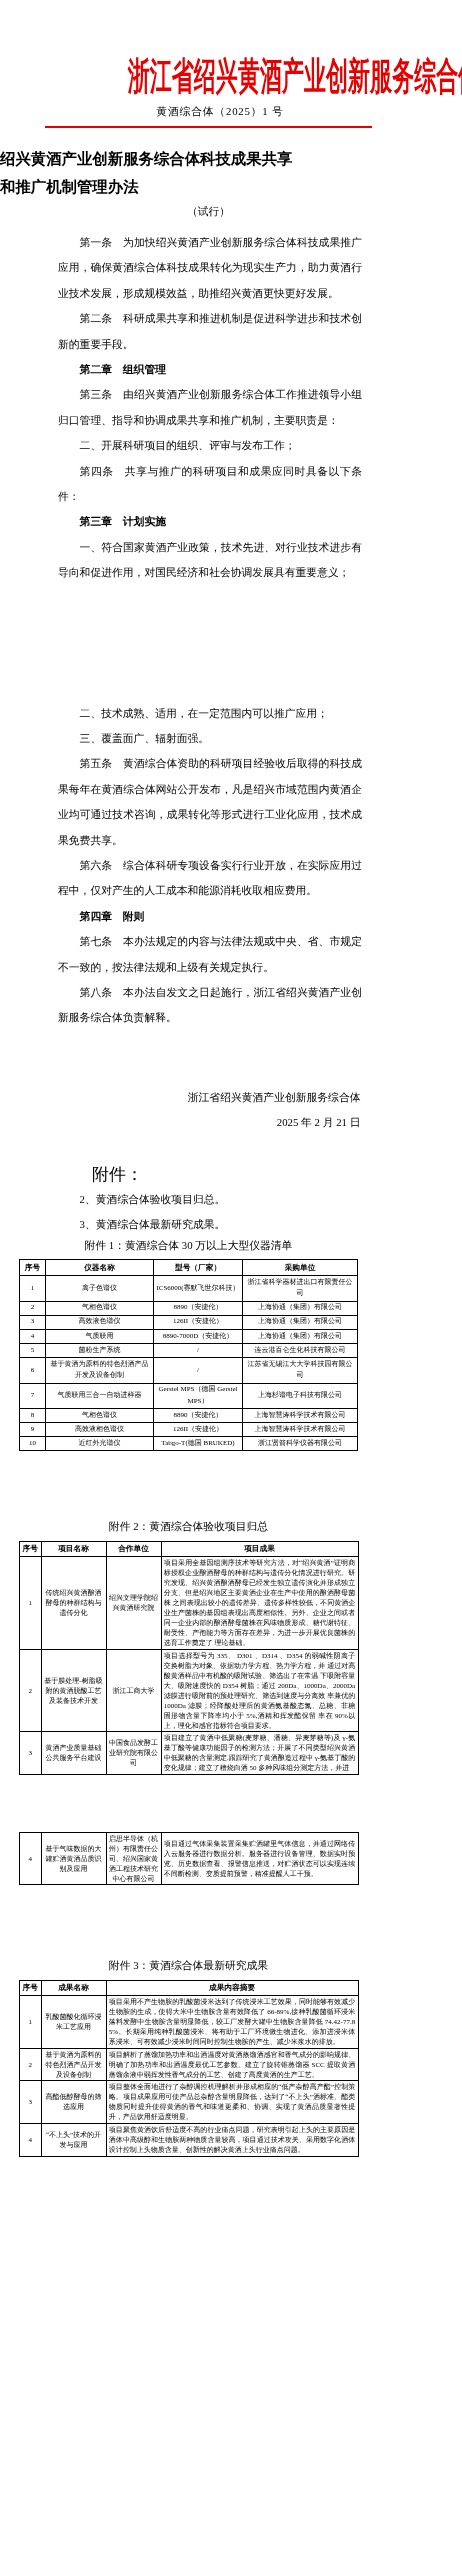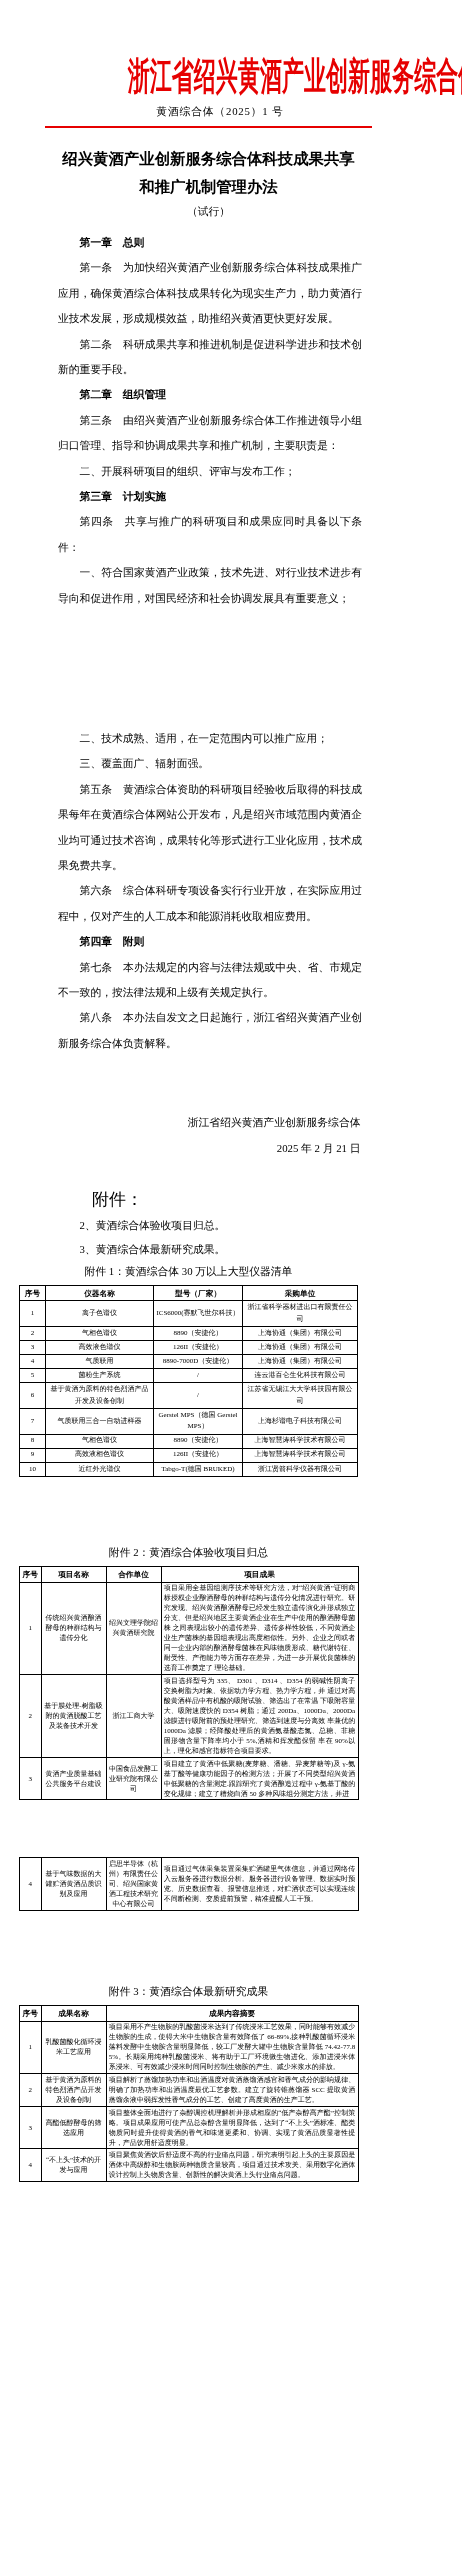--- a/index.html
+++ b/index.html
@@ -10,21 +10,21 @@
     font-family:"Liberation Serif","DejaVu Serif",serif;
   }
   .head-col { width:417px; }
   .masthead { padding-top:57px; text-align:center; }
   .masthead-title {
     display:inline-block; white-space:nowrap; font-weight:bold;
     font-size:38px; line-height:1.02; color:#e60000; transform:scaleX(0.58);
   }
   .doc-number { margin-top:9.2px; text-align:center; font-size:10.8px; letter-spacing:0.8px;padding-left:23px; }
   .red-line { margin:7px auto 0; width:327px; height:2.3px; background:#e60000; }
-  .doc-title { margin-top:17px; text-align:center; font-size:15.4px; font-weight:bold; line-height:28px; }
+  .doc-title { margin-top:17px; text-align:left; font-size:15.4px; font-weight:bold; line-height:28px; }
   .doc-subtitle { text-align:center; font-size:10.8px; line-height:21px; }
 
   .body-col { margin-left:58px; width:304px; margin-top:7.7px; }
   .block { font-size:10.8px; line-height:25.4px; text-align:justify; text-indent:2em; }
   .block.chapter { font-weight:bold; }
   .pagebreak-a { height:115px; }
 
   .signature { margin-top:54px; text-align:right; font-size:10.8px; line-height:25.4px; padding-right:1.5px; }
 
   .att-list { margin-top:26px; }
@@ -58,36 +58,35 @@
     <div class="doc-title">
       <div>绍兴黄酒产业创新服务综合体科技成果共享</div>
       <div>和推广机制管理办法</div>
     </div>
     <div class="doc-subtitle">（试行）</div>
   </div>
 
   <div class="body-col">
     <div>
 
-        <p class="block chapter">第一章　总则</p>
 
         <p class="block para">第一条　为加快绍兴黄酒产业创新服务综合体科技成果推广应用，确保黄酒综合体科技成果转化为现实生产力，助力黄酒行业技术发展，形成规模效益，助推绍兴黄酒更快更好发展。</p>
 
         <p class="block para">第二条　科研成果共享和推进机制是促进科学进步和技术创新的重要手段。</p>
 
         <p class="block chapter">第二章　组织管理</p>
 
         <p class="block para">第三条　由绍兴黄酒产业创新服务综合体工作推进领导小组归口管理、指导和协调成果共享和推广机制，主要职责是：</p>
 
 
         <p class="block para">二、开展科研项目的组织、评审与发布工作；</p>
 
+        <p class="block para">第四条　共享与推广的科研项目和成果应同时具备以下条件：</p>
+
         <p class="block chapter">第三章　计划实施</p>
-
-        <p class="block para">第四条　共享与推广的科研项目和成果应同时具备以下条件：</p>
 
         <p class="block para">一、符合国家黄酒产业政策，技术先进、对行业技术进步有导向和促进作用，对国民经济和社会协调发展具有重要意义；</p>
       </div>
 
     <div class="pagebreak-a"></div>
 
     <div>
 
         <p class="block para">二、技术成熟、适用，在一定范围内可以推广应用；</p>
 

